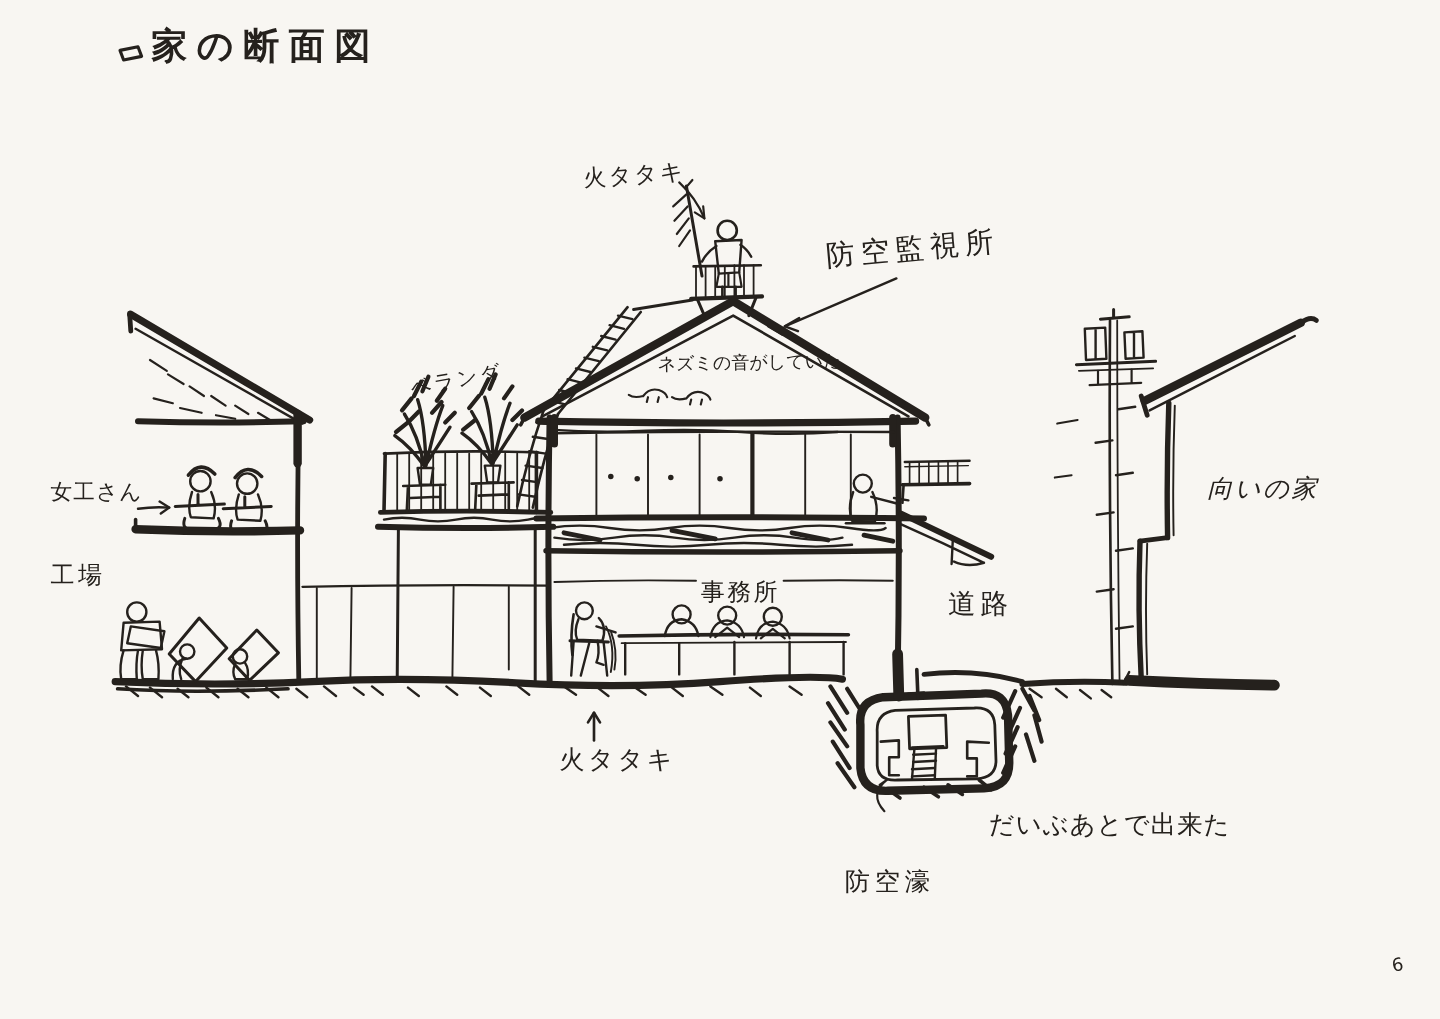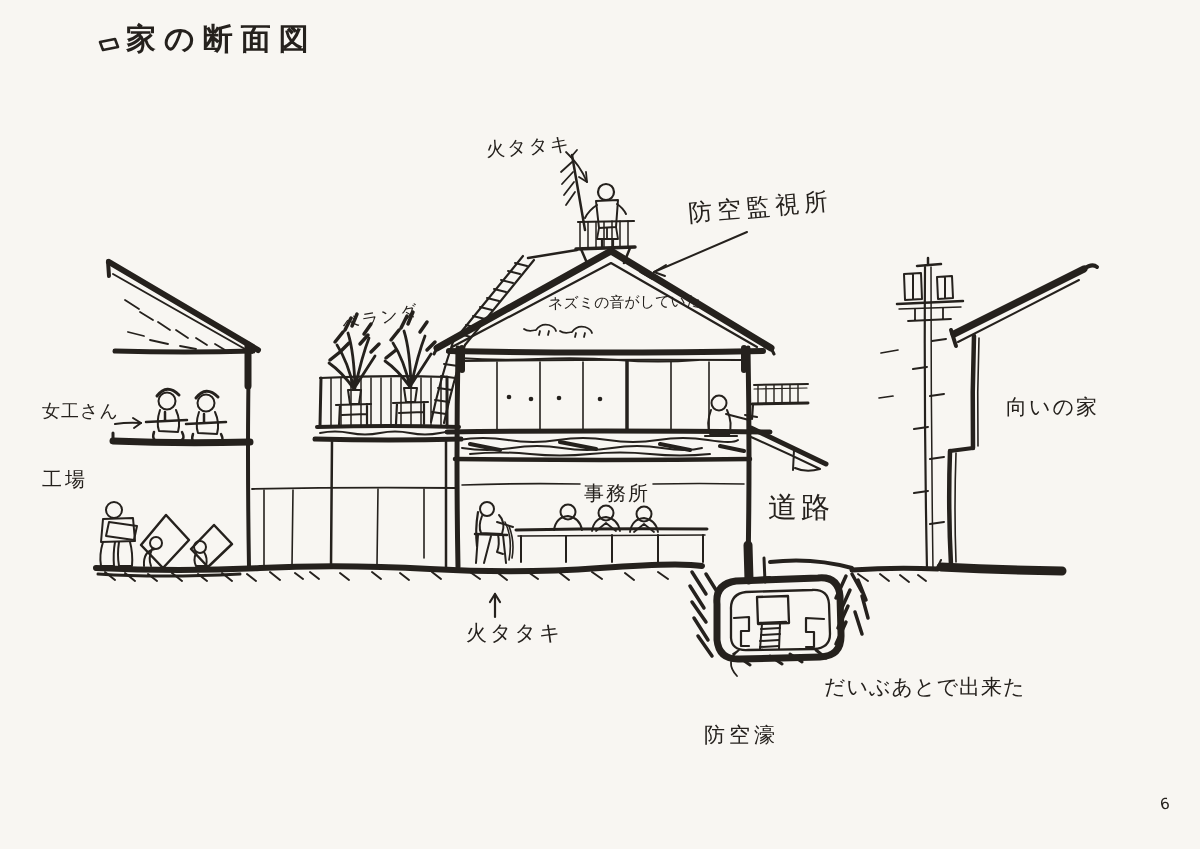--- a/index.html
+++ b/index.html
@@ -17,22 +17,22 @@
   .lbl{position:absolute;white-space:nowrap;line-height:1.1;
        font-family:"DejaVu Sans",sans-serif;color:#25211d;}
   .title{left:126px;top:22px;font-size:30px;letter-spacing:8px;font-weight:bold;}
   .l-fire{left:486px;top:136px;font-size:19px;letter-spacing:2px;transform:rotate(-4deg);}
   .l-watch{left:688px;top:194px;font-size:24px;letter-spacing:5px;transform:rotate(-5deg);}
   .l-mice{left:548px;top:294px;font-size:15px;transform:rotate(-1deg);}
   .l-veranda{left:342px;top:308px;font-size:17px;letter-spacing:2px;transform:rotate(-10deg);}
   .l-women{left:42px;top:387px;font-size:18px;letter-spacing:1px;margin-top:14px;}
   .l-factory{left:42px;top:468px;font-size:20px;letter-spacing:3px;}
   .l-office{left:584px;top:470px;font-size:20px;letter-spacing:2px;margin-top:12px;}
-  .l-road{left:768px;top:492px;font-size:29px;letter-spacing:4px;}
-  .l-opp{left:1006px;top:396px;font-size:21px;letter-spacing:2px;}
+  .l-road{left:790px;top:492px;font-size:23px;letter-spacing:4px;}
+  .l-opp{left:1006px;top:396px;font-size:21px;letter-spacing:2px;font-style:italic;}
   .l-chair{left:466px;top:622px;font-size:21px;letter-spacing:3px;}
   .l-shelter{left:704px;top:676px;font-size:21px;letter-spacing:4px;margin-top:48px;}
   .l-note{left:824px;top:676px;font-size:21px;letter-spacing:1px;text-align:center;}
   .l-page{left:1160px;top:796px;font-size:15px;transform:rotate(-10deg);}
 </style>
 </head>
 <body>
 
 <div class="page">
 

